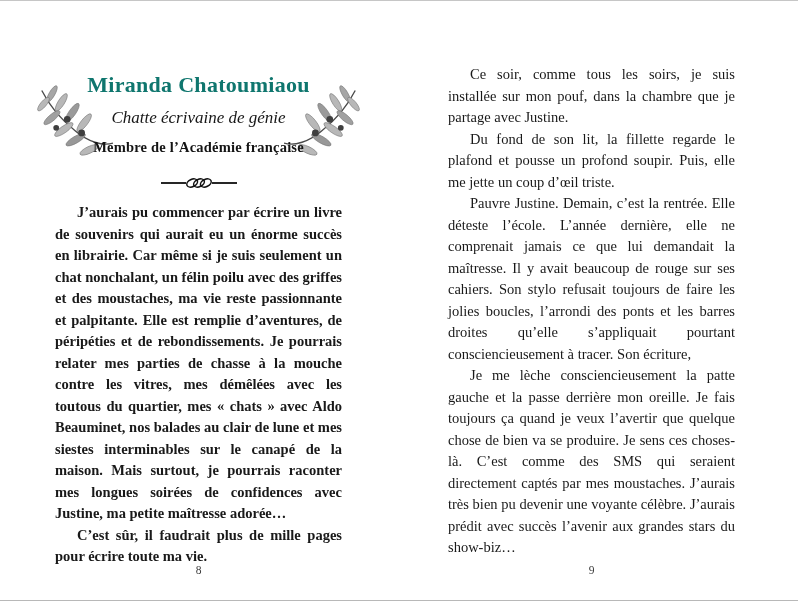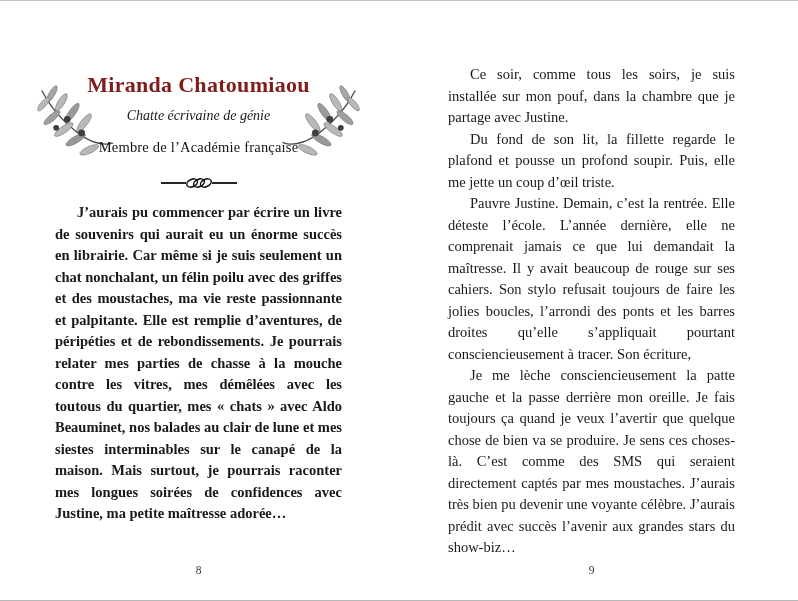--- a/index.html
+++ b/index.html
@@ -6,25 +6,25 @@
   .screen{position:relative;width:798px;height:601px;background:#ffffff;overflow:hidden;
           font-family:"Liberation Serif", serif;color:#1a1a1a;}
   .edge{position:absolute;left:0;right:0;height:1px;background:#c6c6c6;}
   .edge.top{top:0;}
   .edge.bottom{bottom:0;background:#b8b8b8;}
   .page{position:absolute;top:0;width:287px;height:100%;}
   .page.left{left:55px;}
   .page.right{left:448px;}
   .chapter-header{position:absolute;top:0;left:0;right:0;height:200px;}
   .title{position:absolute;top:72px;left:-30px;right:-30px;margin:0;text-align:center;
-         font-weight:bold;font-size:22px;letter-spacing:.3px;color:#7f1d1d;}
+         font-weight:bold;font-size:22px;letter-spacing:.3px;color:#0f766e;}
   .subtitle{position:absolute;top:108px;left:0;right:0;margin:0;text-align:center;
-            font-style:italic;font-size:14px;color:#171717;}
+            font-style:italic;font-size:17px;color:#171717;}
   .affiliation{position:absolute;top:139px;left:-20px;right:-20px;margin:0;text-align:center;
-               font-weight:normal;font-size:14.5px;letter-spacing:.2px;color:#141414;}
+               font-weight:bold;font-size:14.5px;letter-spacing:.2px;color:#141414;}
   .branch{position:absolute;top:82px;width:78px;height:90px;}
   .branch.bleft{left:-20px;}
   .branch.bright{right:-20px;transform:scaleX(-1);}
   .divider{position:absolute;top:174px;left:50%;transform:translateX(-50%);width:76px;height:18px;}
   .body{position:absolute;left:0;right:0;text-align:justify;font-size:14.5px;line-height:21.5px;
         color:#191919;hyphens:auto;}
   .page.left  .body{top:202px;font-weight:bold;}
   .page.right .body{top:64px;}
   .body p{margin:0;text-indent:22px;}
   .pagenum{position:absolute;top:564px;left:0;right:0;text-align:center;
@@ -90,20 +90,21 @@
         <g fill="none" stroke="#111" stroke-width="2">
           <ellipse cx="41" cy="10" rx="7.5" ry="4.8" transform="rotate(-26 41 10)"></ellipse>
           <ellipse cx="50" cy="10" rx="7.5" ry="4.8" transform="rotate(-26 50 10)"></ellipse>
           <ellipse cx="59" cy="10" rx="7.5" ry="4.8" transform="rotate(-26 59 10)"></ellipse>
         </g>
       </svg>
     </header>
 
     <div class="body">
       <p>J’aurais pu commencer par écrire un livre de souvenirs qui aurait eu un énorme succès en librairie. Car même si je suis seulement un chat nonchalant, un félin poilu avec des griffes et des moustaches, ma vie reste passionnante et palpitante. Elle est remplie d’aventures, de péripéties et de rebondissements. Je pourrais relater mes parties de chasse à la mouche contre les vitres, mes démêlées avec les toutous du quartier, mes « chats » avec Aldo Beauminet, nos balades au clair de lune et mes siestes interminables sur le canapé de la maison. Mais surtout, je pourrais raconter mes longues soirées de confidences avec Justine, ma petite maîtresse adorée…</p>
+      <p>C’est sûr, il faudrait plus de mille pages pour écrire toute ma vie.</p>
     </div>
 
     <div class="pagenum">8</div>
   </section>
 
   <section class="page right">
     <div class="body">
       <p>Ce soir, comme tous les soirs, je suis installée sur mon pouf, dans la chambre que je partage avec Justine.</p>
       <p>Du fond de son lit, la fillette regarde le plafond et pousse un profond soupir. Puis, elle me jette un coup d’œil triste.</p>
       <p>Pauvre Justine. Demain, c’est la rentrée. Elle déteste l’école. L’année dernière, elle ne comprenait jamais ce que lui demandait la maîtresse. Il y avait beaucoup de rouge sur ses cahiers. Son stylo refusait toujours de faire les jolies boucles, l’arrondi des ponts et les barres droites qu’elle s’appliquait pourtant consciencieusement à tracer. Son écriture,</p>

